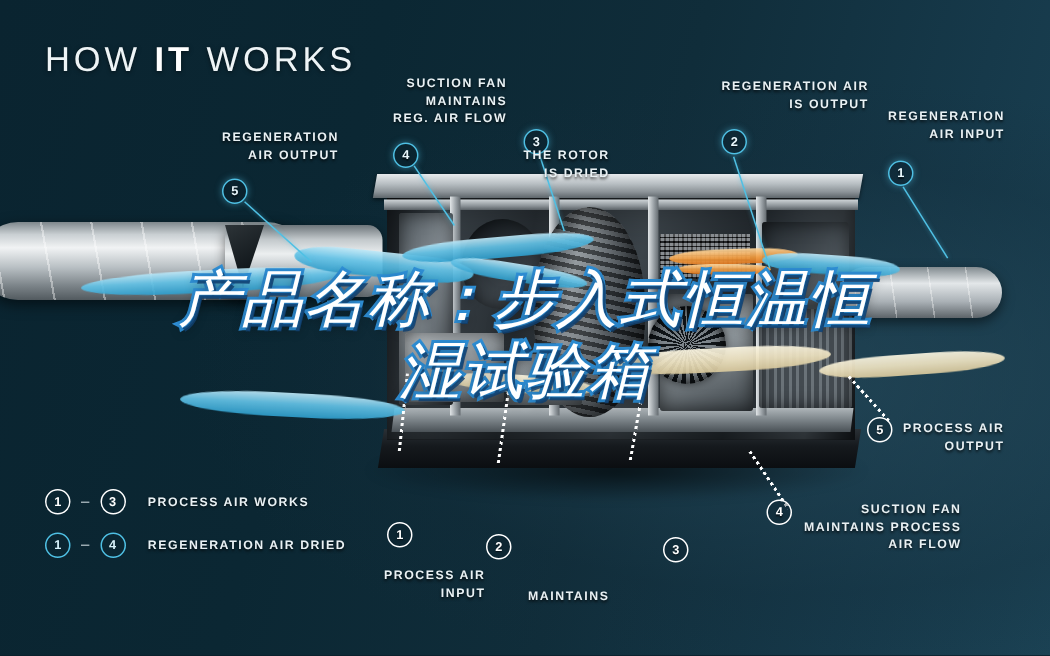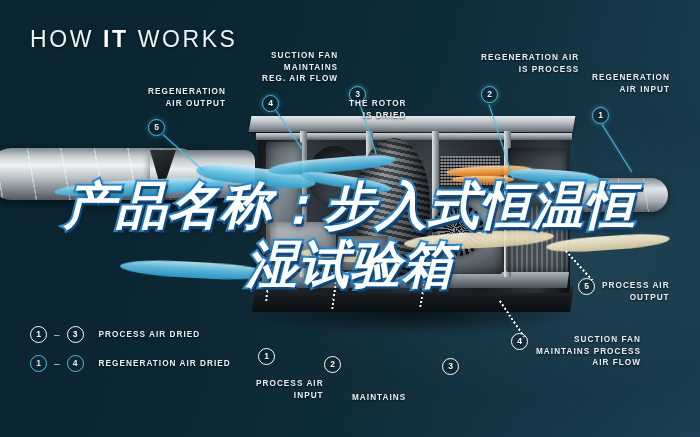--- a/index.html
+++ b/index.html
@@ -185,21 +185,21 @@
   }
   .leg-num.cy{border-color:#4fc0e4;color:#d8f2fb;}
 
   
   #overlay{
     position:absolute;left:0;top:176px;width:700px;
     text-align:center;pointer-events:none;
   }
   #overlay div{
     font-family:"DejaVu Sans","Liberation Sans",sans-serif;
-    font-size:51px;font-weight:700;color:#ffffff;
+    font-size:41px;font-weight:400;color:#ffffff;
     letter-spacing:1px;line-height:1.16;
     font-style:italic;
     -webkit-text-stroke:4px #2f8fd6;
     paint-order:stroke fill;
     text-shadow:
       0 0 1px #2f8fd6,
       2px 3px 0 rgba(16,64,110,.85),
       0 3px 7px rgba(0,0,0,.45);
   }
 </style>
@@ -264,21 +264,21 @@
 REG. AIR FLOW</div>
 
   <div class="leader solid" style="left:360px;top:104px;width:52px;transform:rotate(72deg);"></div>
   <div class="num cy" style="left:349px;top:86px;">3</div>
   <div class="lbl" style="left:349px;top:52px;margin-top:46px;">THE ROTOR
 IS DRIED</div>
 
   <div class="leader solid" style="left:489px;top:104px;width:78px;transform:rotate(72deg);"></div>
   <div class="num cy" style="left:481px;top:86px;">2</div>
   <div class="lbl" style="left:481px;top:52px;">REGENERATION AIR
-IS PROCESS</div>
+IS OUTPUT</div>
 
   <div class="leader solid" style="left:602px;top:124px;width:56px;transform:rotate(58deg);"></div>
   <div class="num cy" style="left:592px;top:107px;">1</div>
   <div class="lbl" style="left:592px;top:72px;">REGENERATION
 AIR INPUT</div>
 
   <div class="leader dot" style="left:266px;top:300px;width:52px;transform:rotate(-84deg);"></div>
   <div class="num" style="left:258px;top:348px;">1</div>
   <div class="lbl" style="left:256px;top:378px;">PROCESS AIR
 INPUT</div>
@@ -299,21 +299,21 @@
   <div class="leader dot" style="left:566px;top:250px;width:40px;transform:rotate(48deg);"></div>
   <div class="num" style="left:578px;top:278px;">5</div>
   <div class="lbl" style="left:602px;top:280px;">PROCESS AIR
 OUTPUT</div>
 
 
   <div class="leg-row" style="top:326px;">
     <span class="leg-num">1</span>
     <span class="dash">–</span>
     <span class="leg-num">3</span>
-    <span class="ltxt">PROCESS AIR DRIED</span>
+    <span class="ltxt">PROCESS AIR WORKS</span>
   </div>
 
   <div class="leg-row" style="top:355px;">
     <span class="leg-num cy">1</span>
     <span class="dash">–</span>
     <span class="leg-num cy">4</span>
     <span class="ltxt">REGENERATION AIR DRIED</span>
   </div>
 
   <div id="overlay">

